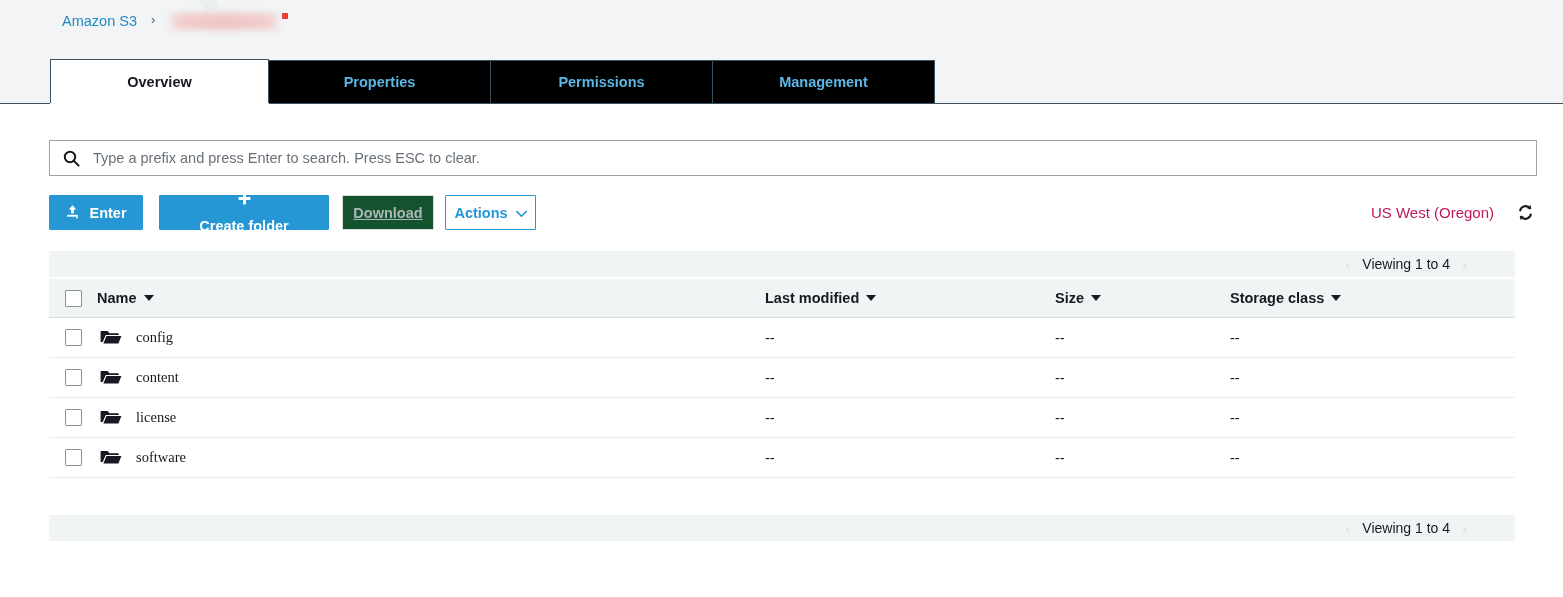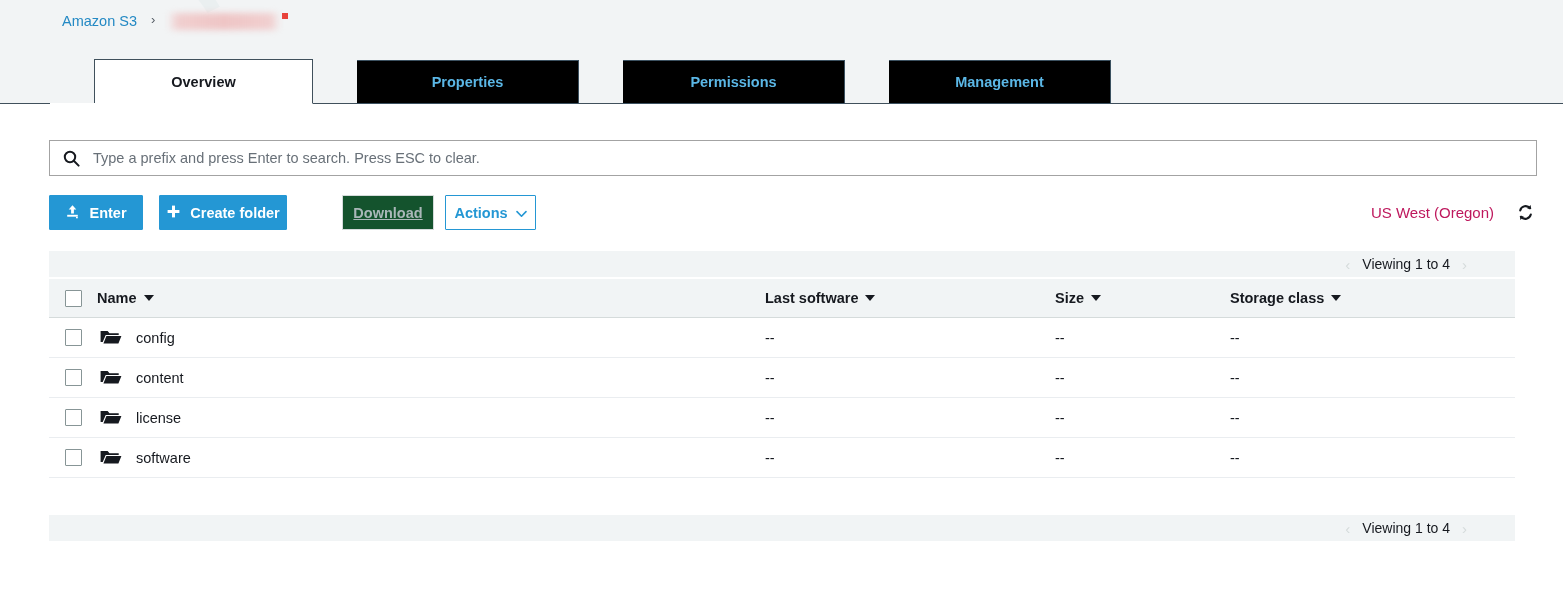--- a/index.html
+++ b/index.html
@@ -112,21 +112,20 @@
   }
   .tab {
     height: 44px;
     display: flex;
     align-items: center;
     justify-content: center;
     font-size: 14.5px;
     font-weight: bold;
     cursor: pointer;
     white-space: nowrap;
-    margin-left: 44px;
   }
   .tab.active {
     background: #ffffff;
     color: #16191f;
     border: 1px solid #40505c;
     border-bottom: 1px solid #ffffff;
     width: 219px;
     height: 45px;
     position: relative;
     z-index: 3;
@@ -208,21 +207,21 @@
     border-radius: 1px;
   }
   .btn-primary {
     background: #2497d4;
     color: #ffffff;
     border: 1px solid #2497d4;
     padding: 0 16px;
     gap: 9px;
   }
   .btn-upload { left: 0; width: 94px; }
-  .btn-create { left: 110px; width: 128px; }
+  .btn-create { left: 110px; width: 170px; flex-direction: column; }
   .btn-disabled {
     left: 246px;
     width: 92px;
     background: #14532d;
     color: #aab7b8;
     border: 1px solid #d5dbdb;
     cursor: default;
     left: 293px;
     text-decoration: underline;
   }
@@ -336,21 +335,21 @@
     display: flex;
     align-items: center;
     color: #16191f;
   }
   .cell-text {
     font-size: 14.5px;
     color: #16191f;
   }
   .dash { font-size: 14.5px; color: #16191f; }
 
-  .name-link { cursor: pointer; }
+  .name-link { cursor: pointer; font-family: Liberation Serif, serif; }
 
   .table-bottom-spacer { height: 37px; background: #ffffff; }
 </style>
 </head>
 <body>
 
 <div class="page">
 
   <div class="top-band">
     <div class="swirl"></div>
@@ -453,21 +452,21 @@
         <div class="chk"></div>
       </div>
       <div class="c-name">
         <span class="hd-label">
           <span>Name</span>
           <span class="caret"></span>
         </span>
       </div>
       <div class="c-mod">
         <span class="hd-label">
-          <span>Last software</span>
+          <span>Last modified</span>
           <span class="caret"></span>
         </span>
       </div>
       <div class="c-size">
         <span class="hd-label">
           <span>Size</span>
           <span class="caret"></span>
         </span>
       </div>
       <div class="c-class">

